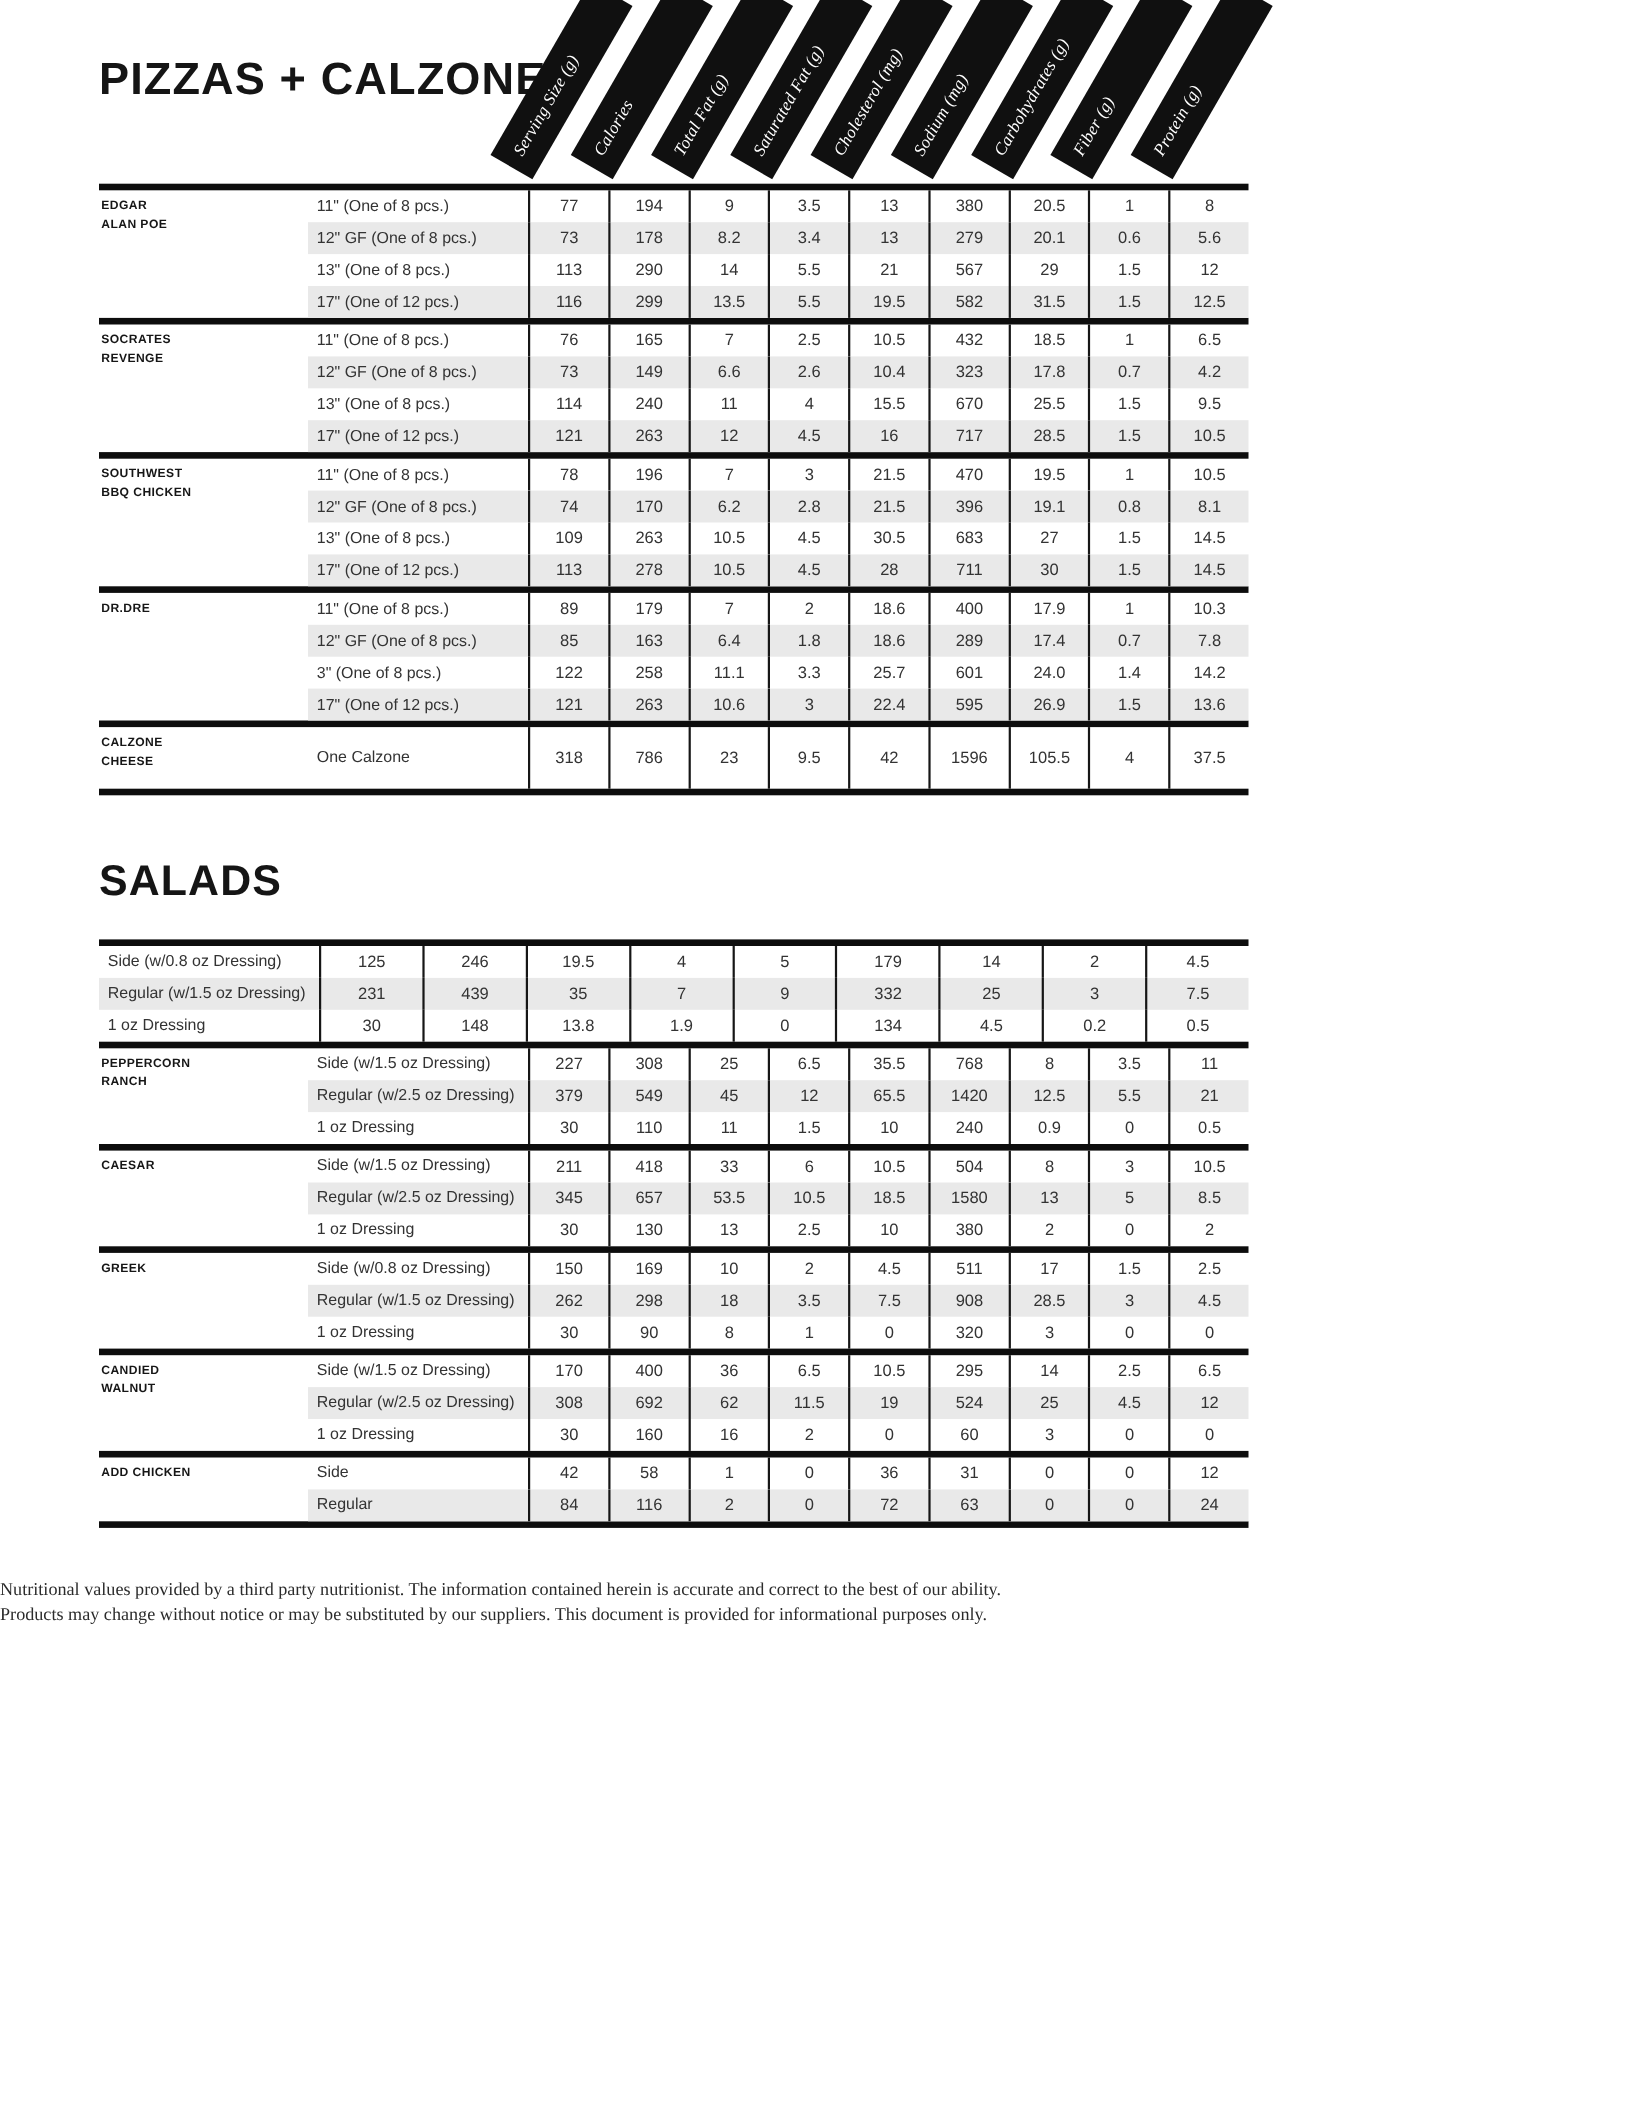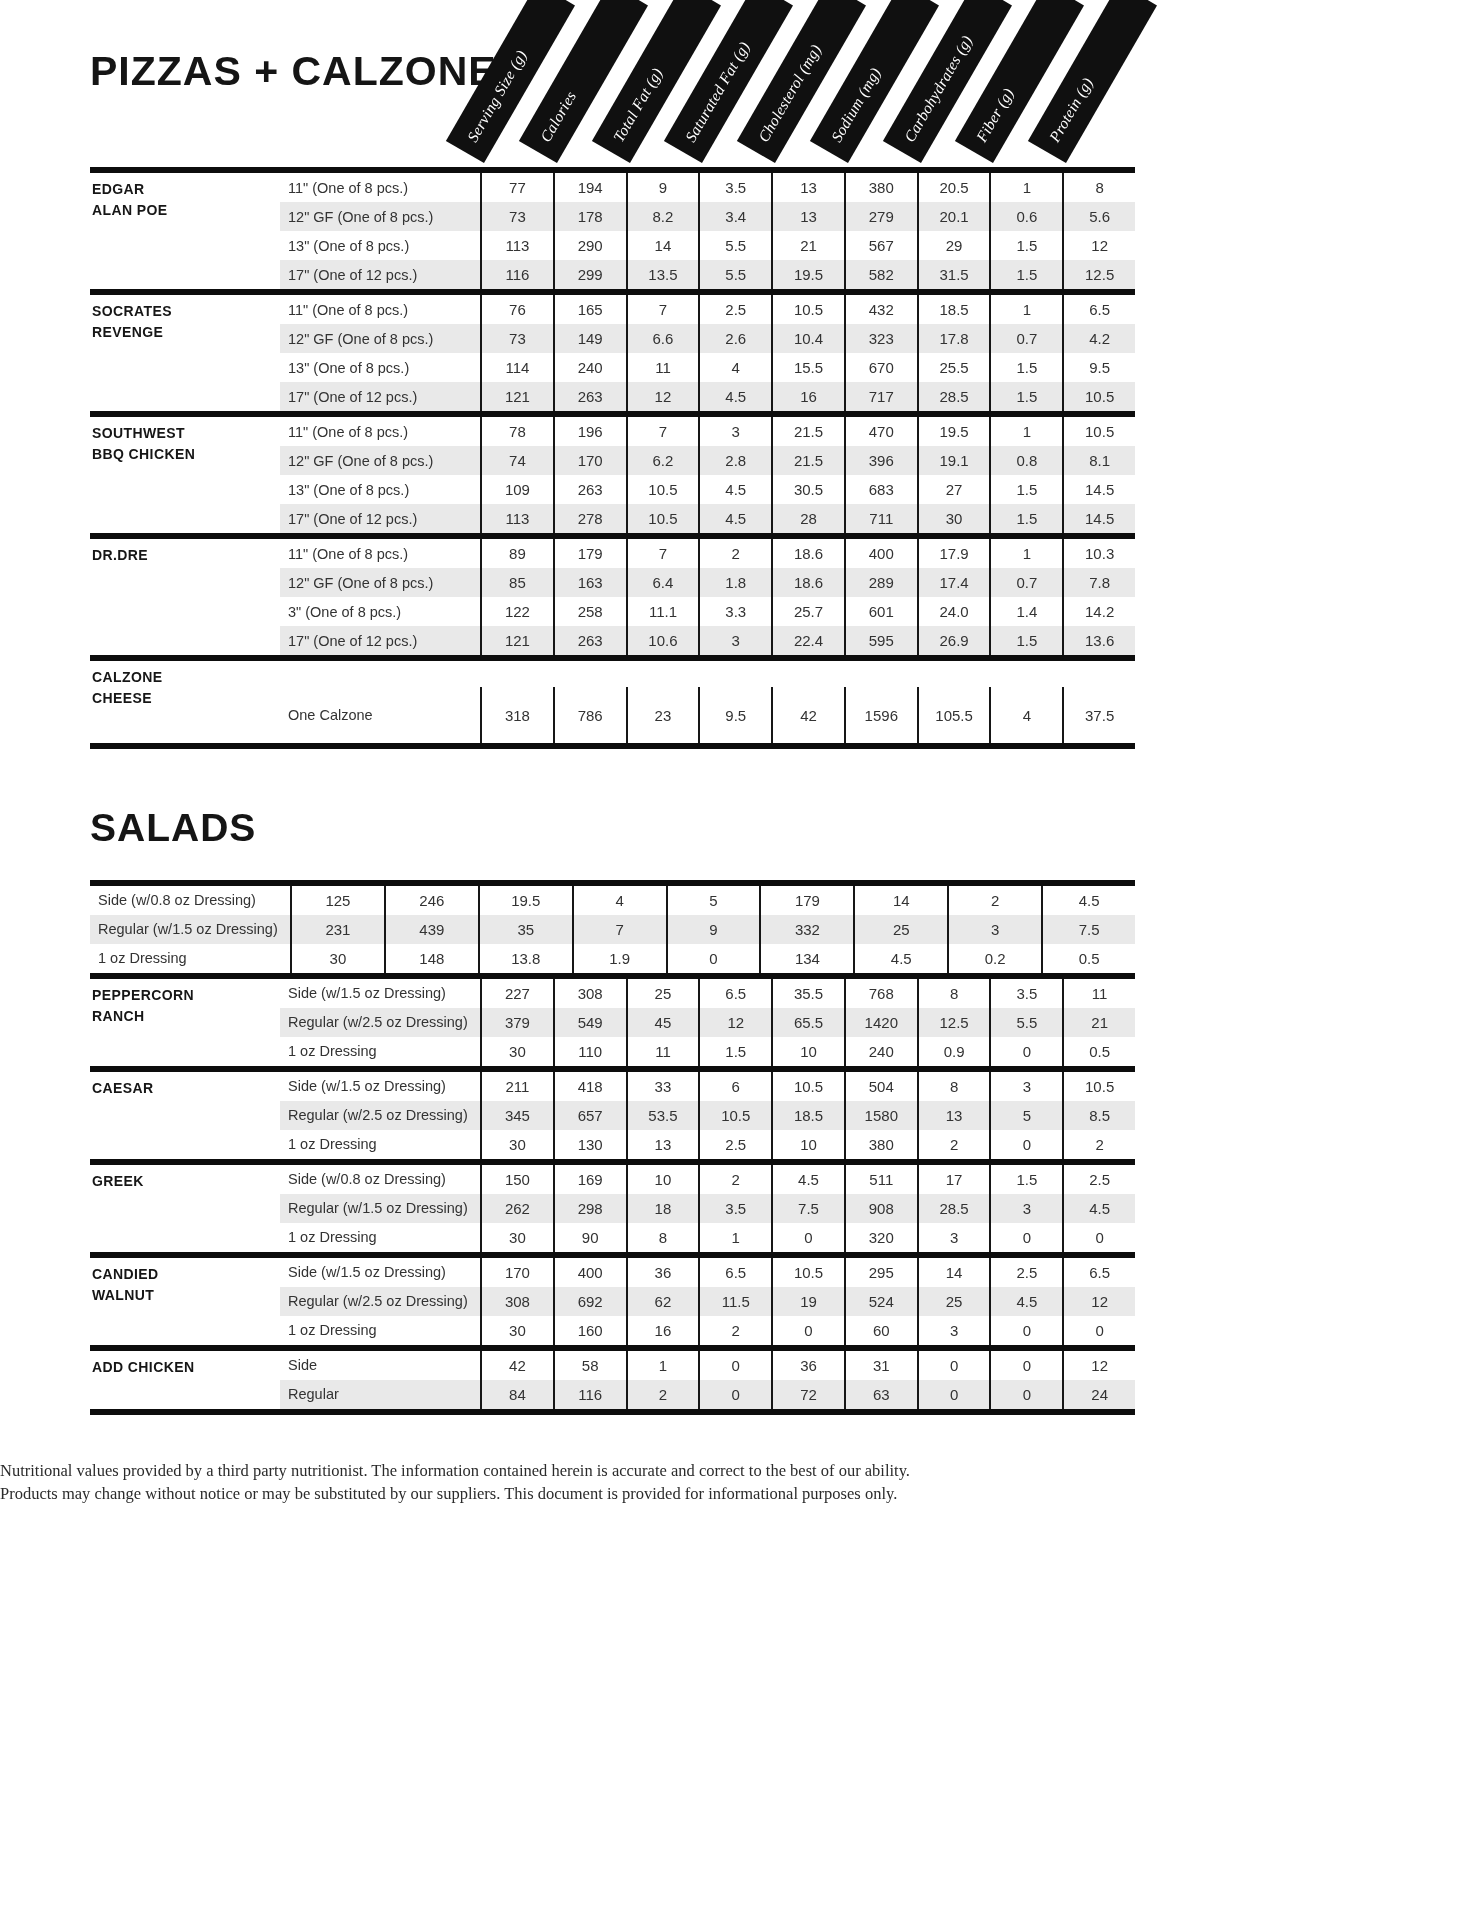--- a/index.html
+++ b/index.html
@@ -26,26 +26,26 @@
     color:#ffffff;
     font-family:"Liberation Serif", serif;
     font-style:italic; font-size:15.5px; letter-spacing:.3px;
     line-height:44px; padding-left:13px; white-space:nowrap;
   }
   
   .table { margin-left:90px; width:1045px; border-bottom:6px solid var(--rule,#0d0d0d); }
   .section { display:flex; border-top:6px solid var(--rule,#0d0d0d); }
   .section-name {
     width:190px; padding:6px 8px 0 2px;
-    font-weight:bold; font-size:14px; letter-spacing:.4px;
+    font-weight:bold; font-size:11px; letter-spacing:.4px;
     color:#161616; white-space:pre-line; line-height:1.5;
   }
   .rows { flex:1; display:flex; flex-direction:column; }
   .row { display:flex; height:29px; }
-  .rows.tall .row { height:56px;margin-top:26px; }
+  .rows.tall .row { height:56px; }
   .row.alt { background:var(--row-alt,#e9e9e9); }
   .row-label {
     width:200px; padding-left:8px;
     font-size:14.5px; color:#333333;
     display:flex; align-items:center; white-space:nowrap; overflow:hidden;
   }
   .cell {
     flex:1; border-left:2px solid #161616;
     font-size:15px; color:#333333;
     display:flex; align-items:center; justify-content:center;

